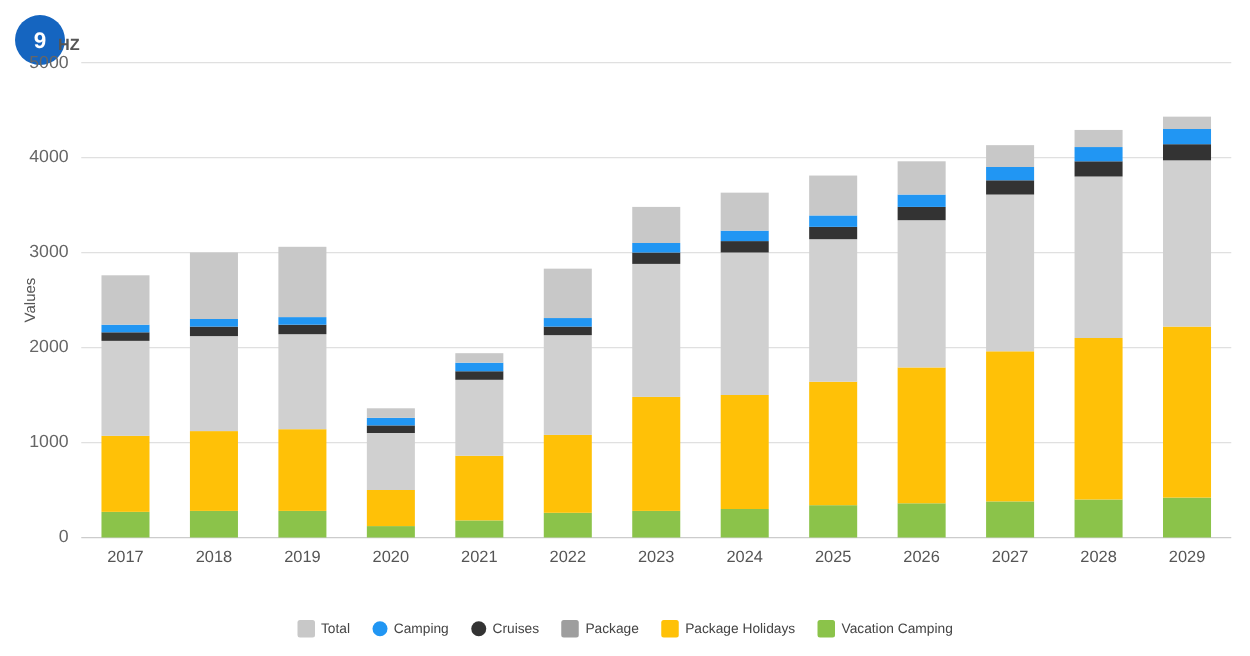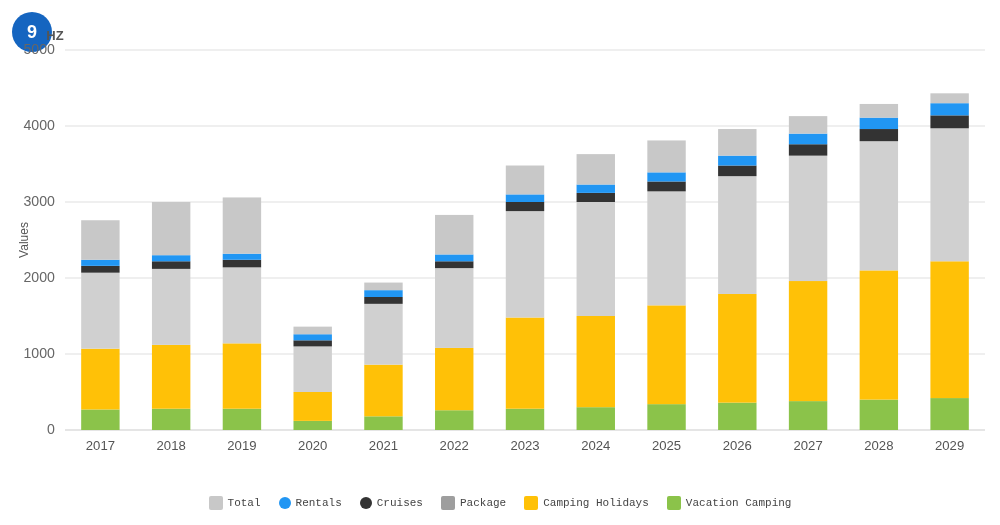--- a/index.html
+++ b/index.html
@@ -27,21 +27,20 @@
     .legend {
       position: absolute;
       bottom: 15px;
       left: 0;
       right: 0;
       display: flex;
       justify-content: center;
       align-items: center;
       gap: 18px;
       flex-wrap: wrap;
-      font-family: Liberation Mono, monospace;
     }
     .legend-item {
       display: flex;
       align-items: center;
       gap: 5px;
       font-size: 11px;
       color: #444;
     }
     .legend-dot {
       width: 12px;
@@ -185,32 +184,32 @@
       </svg>
   </div>
 
   <div class="legend">
     <div class="legend-item">
       <div class="legend-square" style="background:#c8c8c8;"></div>
       <span>Total</span>
     </div>
     <div class="legend-item">
       <div class="legend-dot" style="background:#2196F3;"></div>
-      <span>Rentals</span>
+      <span>Camping</span>
     </div>
     <div class="legend-item">
       <div class="legend-dot" style="background:#333333;"></div>
       <span>Cruises</span>
     </div>
     <div class="legend-item">
       <div class="legend-square" style="background:#9e9e9e;"></div>
       <span>Package</span>
     </div>
     <div class="legend-item">
       <div class="legend-square" style="background:#FFC107;"></div>
-      <span>Camping Holidays</span>
+      <span>Package Holidays</span>
     </div>
     <div class="legend-item">
       <div class="legend-square" style="background:#8BC34A;"></div>
       <span>Vacation Camping</span>
     </div>
   </div>
 </div>
 
 </body></html>

